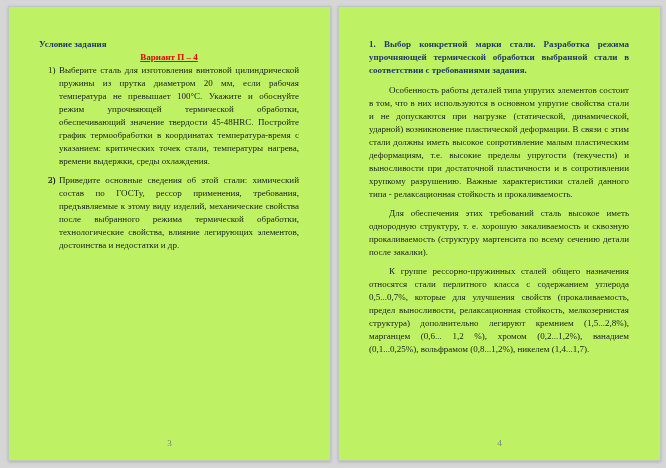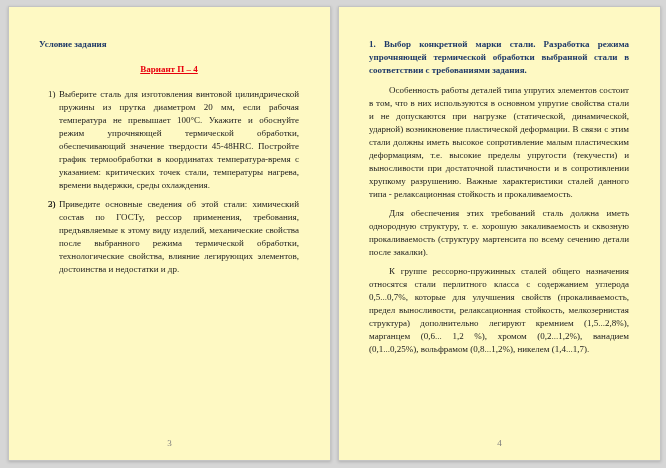--- a/index.html
+++ b/index.html
@@ -20,42 +20,42 @@
     position: absolute;
     left: 8px;
     top: 6px;
     display: flex;
     gap: 7px;
   }
   .page {
     box-sizing: border-box;
     width: 323px;
     height: 455px;
-    background: #fef9c3;
+    background: #bef264;
     border: 1px solid #c4c4c4;
     box-shadow: 0 1px 3px rgba(0,0,0,0.18);
     padding: 31px 31px 0 30px;
     position: relative;
     font-size: 9px;
     line-height: 13px;
     color: #1c1c1c;
     text-align: justify;
   }
   .h-blue {
     color: #1f3a68;
     font-weight: bold;
   }
   .h-left { text-align: left; }
   .h-just {
     text-align: justify;
     margin: 0 0 7px 0;
   }
   .variant-line {
     text-align: center;
-    margin: 12px;
+    margin: 0;
   }
   .variant-text {
     color: #e8000d;
     font-weight: bold;
     text-decoration: underline;
   }
   p.para {
     margin: 0 0 6px 0;
   }
   .indent  { text-indent: 15px; }
@@ -106,20 +106,20 @@
         <span>Приведите основные сведения об этой стали: химический состав по ГОСТу, рессор применения, требования, предъявляемые к этому виду изделий, механические свойства после выбранного режима термической обработки, технологические свойства, влияние легирующих элементов, достоинства и недостатки и др.</span>
       </div>
 
       <div class="pagenum">3</div>
     </div>
 
     <div class="page">
       <div class="h-blue h-just">1. Выбор конкретной марки стали. Разработка режима упрочняющей термической обработки выбранной стали в соответствии с требованиями задания.</div>
 
       <p class="para indent2">Особенность работы деталей типа упругих элементов состоит в том, что в них используются в основном упругие свойства стали и не допускаются при нагрузке (статической, динамической, ударной) возникновение пластической деформации. В связи с этим стали должны иметь высокое сопротивление малым пластическим деформациям, т.е. высокие пределы упругости (текучести) и выносливости при достаточной пластичности и в сопротивлении хрупкому разрушению. Важные характеристики сталей данного типа - релаксационная стойкость и прокаливаемость.</p>
-      <p class="para indent2">Для обеспечения этих требований сталь должна иметь однородную структуру, т. е. хорошую закаливаемость и сквозную прокаливаемость (структуру мартенсита по всему сечению детали после закалки).</p>
+      <p class="para indent2">Для обеспечения этих требований сталь высокое иметь однородную структуру, т. е. хорошую закаливаемость и сквозную прокаливаемость (структуру мартенсита по всему сечению детали после закалки).</p>
       <p class="para indent2">К группе рессорно-пружинных сталей общего назначения относятся стали перлитного класса с содержанием углерода 0,5...0,7%, которые для улучшения свойств (прокаливаемость, предел выносливости, релаксационная стойкость, мелкозернистая структура) дополнительно легируют кремнием (1,5...2,8%), марганцем (0,6... 1,2 %), хромом (0,2...1,2%), ванадием (0,1...0,25%), вольфрамом (0,8...1,2%), никелем (1,4...1,7).</p>
 
       <div class="pagenum">4</div>
     </div>
 
   </div>
 </div>
 
 </body></html>

